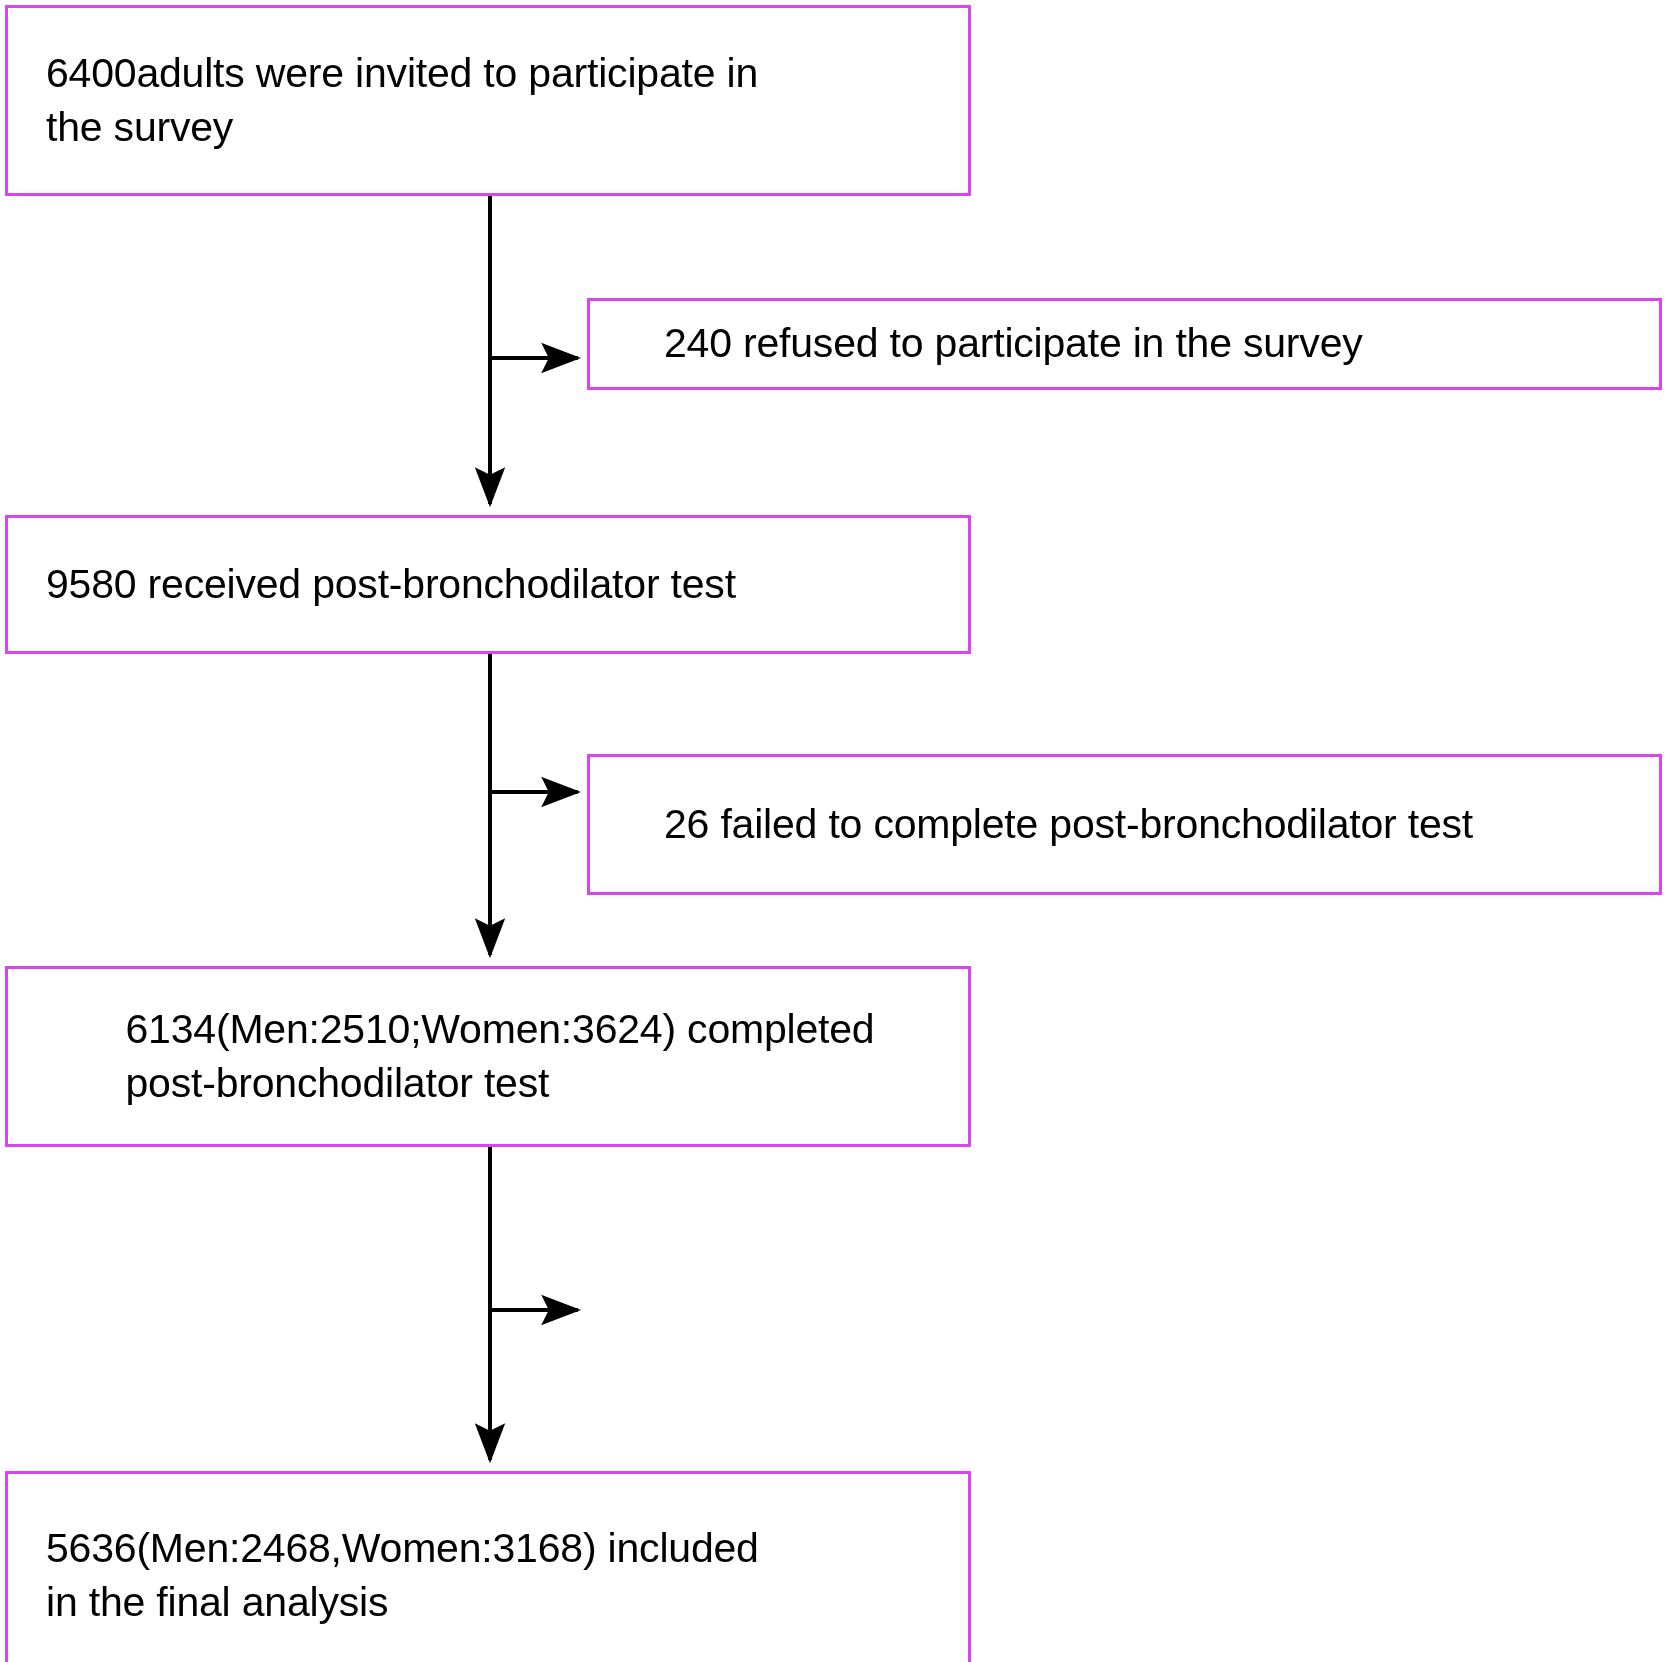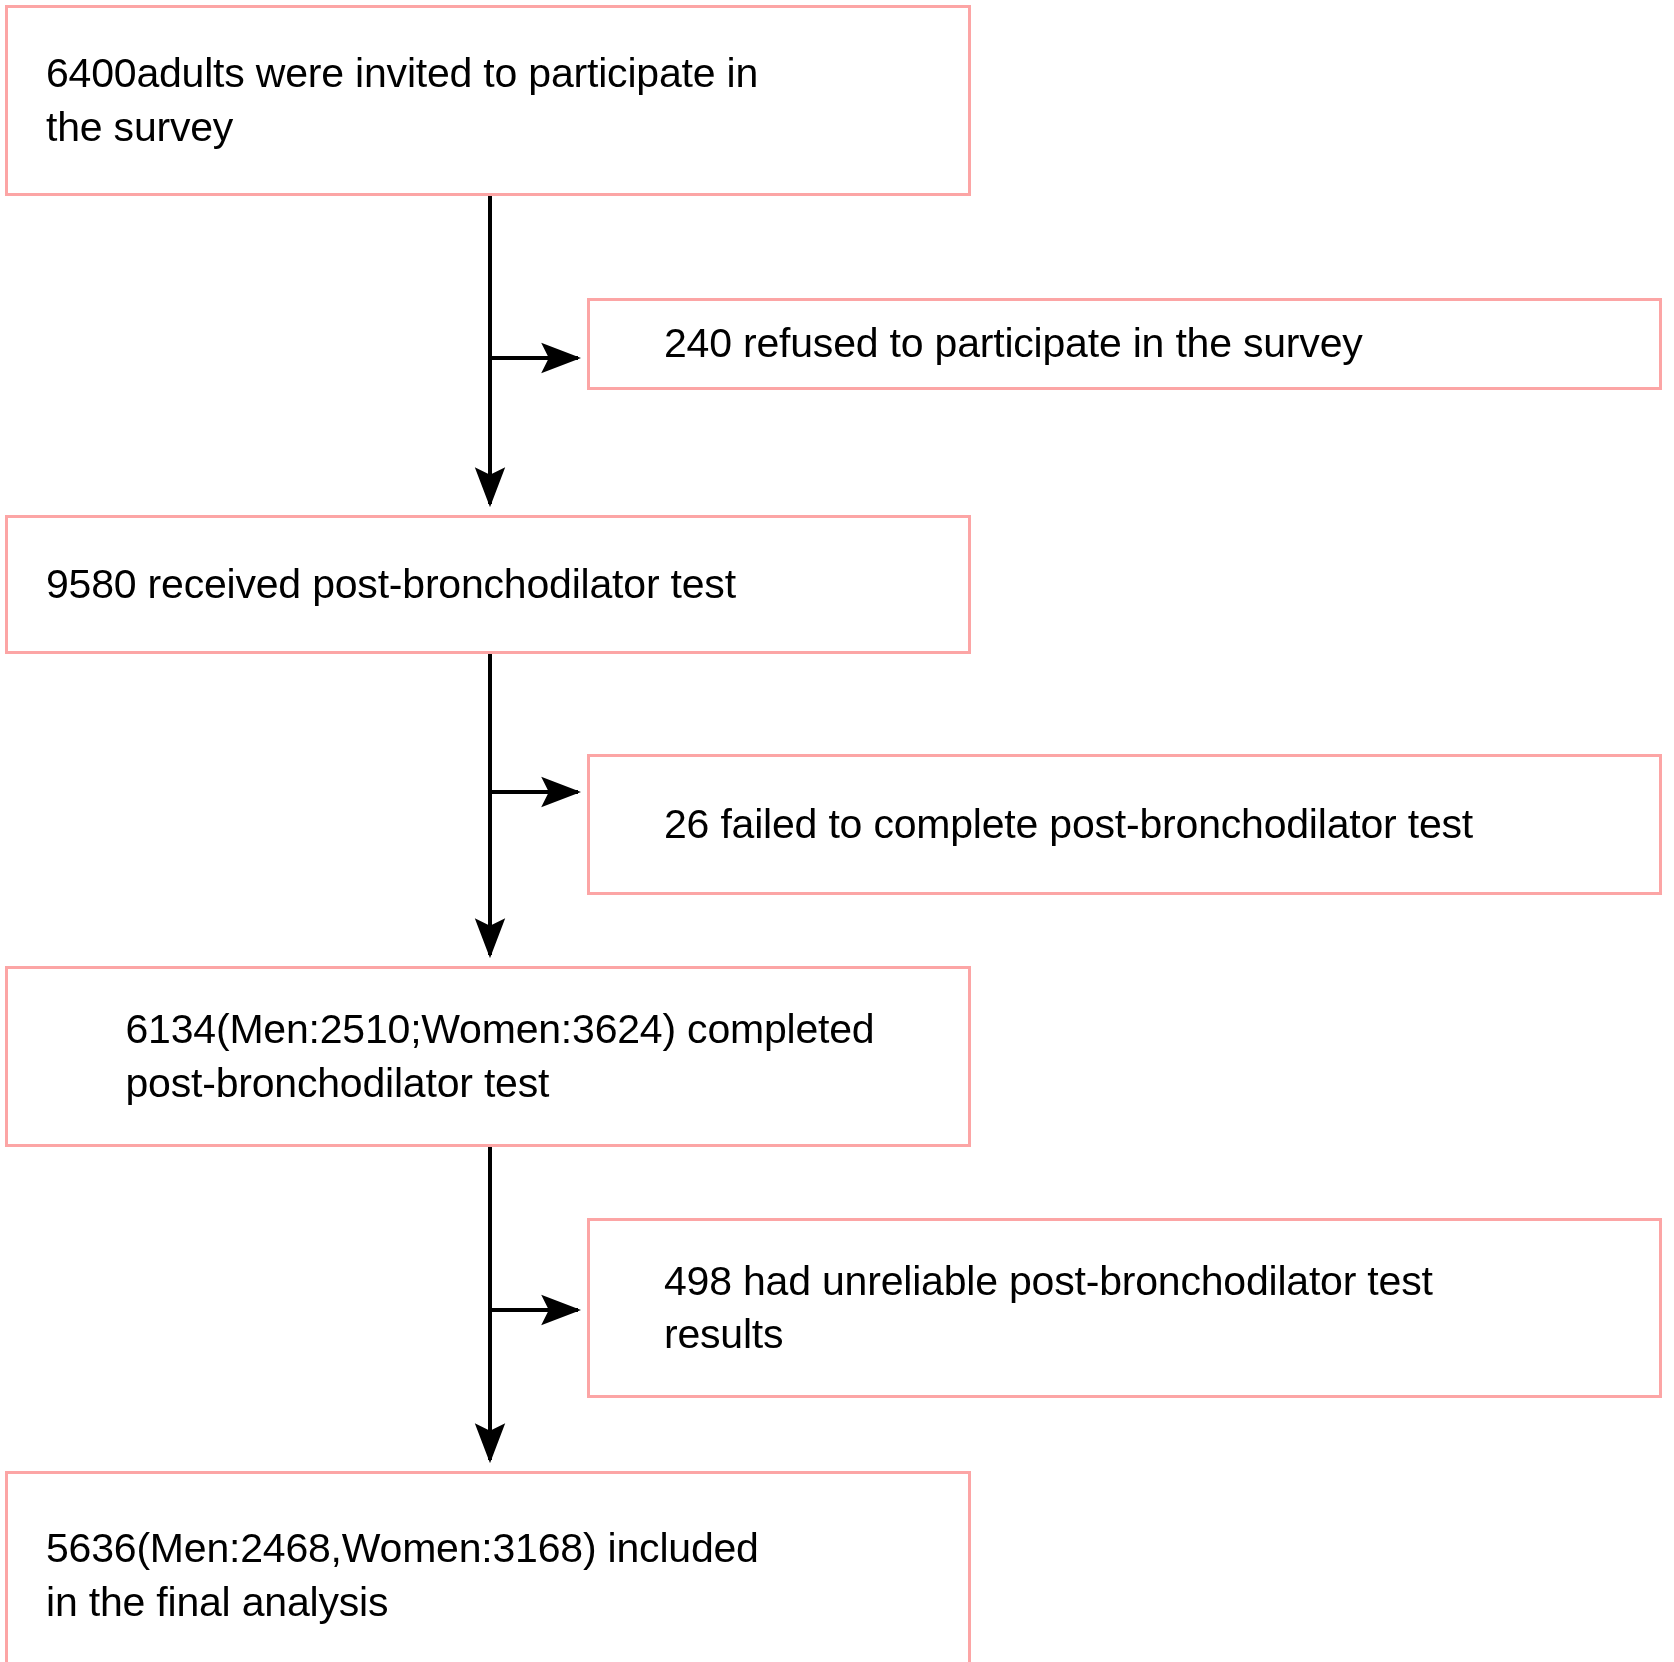--- a/index.html
+++ b/index.html
@@ -12,21 +12,21 @@
     position: relative;
     width: 1674px;
     height: 1662px;
     background: #ffffff;
     font-family: "Liberation Sans", "DejaVu Sans", sans-serif;
     overflow: hidden;
   }
   .node {
     position: absolute;
     box-sizing: border-box;
-    border: 3px solid #fca5a5;
+    border: 3px solid #d946ef;
     background: #ffffff;
     display: flex;
     align-items: center;
     color: #000000;
   }
   .node .txt {
     display: block;
     font-size: 41px;
     line-height: 1.30;
     letter-spacing: -0.2px;
@@ -112,23 +112,19 @@
 
   <div class="node side-node" id="x2">
     <span class="txt">26 failed to complete post-bronchodilator test</span>
   </div>
 
   <div class="node main-node" id="n3">
     <span class="txt">6134(Men:2510;Women:3624) completed
 post-bronchodilator test</span>
   </div>
 
-  <div class="node side-node" id="x3">
-    <span class="txt">498 had unreliable post-bronchodilator test
-results</span>
-  </div>
 
   <div class="node main-node" id="n4">
     <span class="txt">5636(Men:2468,Women:3168) included
 in the final analysis</span>
   </div>
 
 </div>
 
 </body></html>

